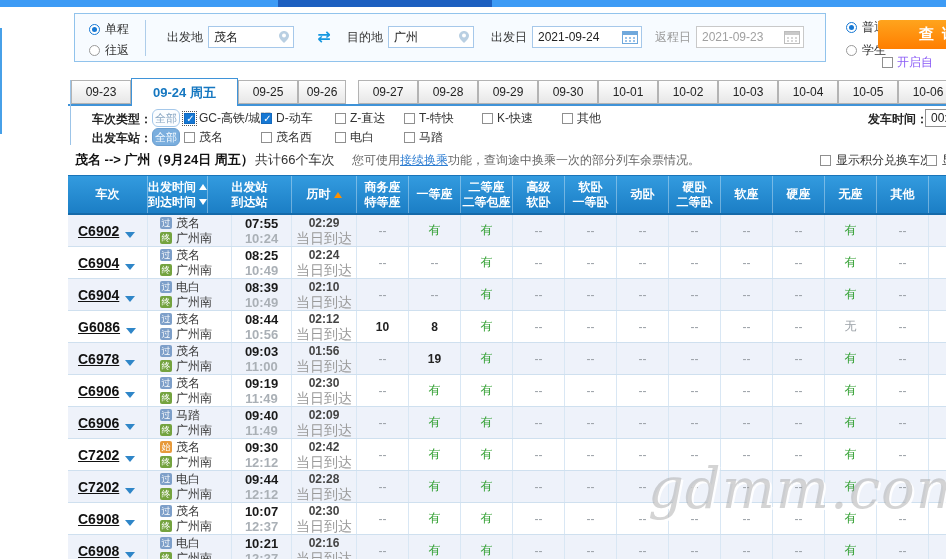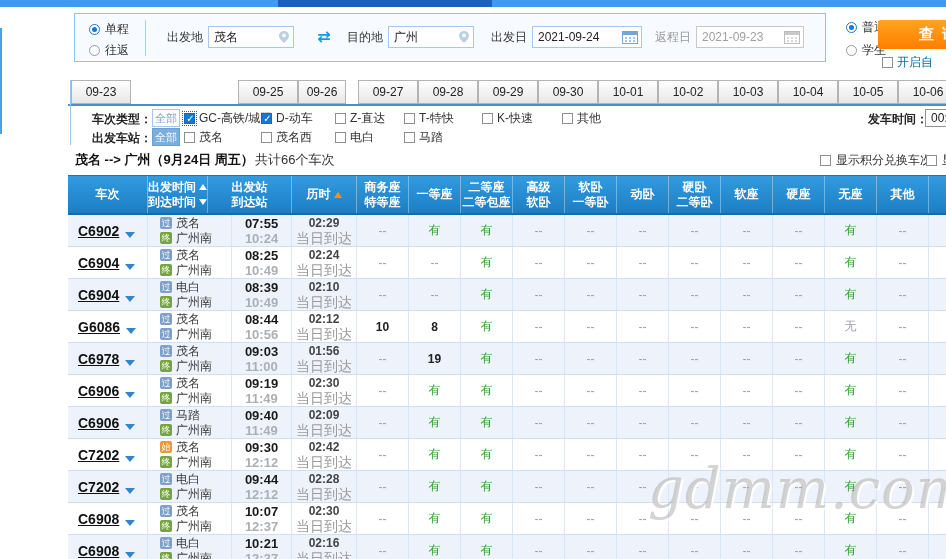--- a/index.html
+++ b/index.html
@@ -22,39 +22,39 @@
   .fgroup{position:absolute;top:12px;display:flex;align-items:center;gap:5px;}
   .fld-label{font-size:12px;color:#333;white-space:nowrap;}
   .fld-label.dim{color:#999;}
   .txt{height:22px;border:1px solid #a6c8ea;background:#fff;font-size:12px;color:#222;padding:0 3px 0 5px;display:flex;align-items:center;justify-content:space-between;box-sizing:border-box;}
   .txt.dim{border-color:#c9c9c9;color:#a0a0a0;text-align:center;}
   .swap{position:absolute;left:238px;top:15px;width:22px;height:16px;color:#1798e0;font-size:16px;font-weight:bold;line-height:16px;text-align:center;cursor:pointer;}
   .pin svg,.cal svg{display:block;}
   .passenger{position:absolute;left:846px;top:20px;}
   .p-row{display:flex;align-items:center;gap:5px;font-size:12px;color:#333;height:14px;margin-bottom:9px;cursor:pointer;}
   .query-btn{position:absolute;left:878px;top:20px;width:120px;height:29px;background:linear-gradient(#ffa41d,#ff7e00);border:none;border-radius:3px;color:#fff;font-size:15px;font-weight:bold;letter-spacing:8px;text-indent:8px;cursor:pointer;font-family:inherit;}
-  .auto-check{position:absolute;left:882px;top:54px;display:flex;align-items:center;gap:4px;font-size:12px;color:#0369a1;white-space:nowrap;cursor:pointer;}
+  .auto-check{position:absolute;left:882px;top:54px;display:flex;align-items:center;gap:4px;font-size:12px;color:#8b5cf6;white-space:nowrap;cursor:pointer;}
 
   .cb{width:11px;height:11px;border:1px solid #8f8f8f;background:#fff;box-sizing:border-box;position:relative;flex:0 0 auto;}
   .cb.on{background:#1678d4;border-color:#1469bd;}
   .cb.on::after{content:"\2713";position:absolute;left:0;top:-1px;width:11px;text-align:center;color:#fff;font-size:10px;line-height:12px;}
   .cb.focus{outline:1px dotted #555;outline-offset:1px;}
 
   
   .tabs-bottom{position:absolute;left:68px;top:104px;width:878px;height:2px;background:#3f93d8;}
   .tabs{position:absolute;left:68px;top:78px;width:878px;height:28px;}
   .tab{position:absolute;top:2px;height:24px;border:1px solid #b3b3b3;background:linear-gradient(#fefefe,#e7e7e7);font-size:12px;color:#222;display:flex;align-items:center;justify-content:center;box-sizing:border-box;cursor:pointer;white-space:nowrap;}
   .tab.active{top:0;height:28px;background:#fff;border:1px solid #3f93d8;border-bottom:none;color:#1577c0;font-weight:bold;font-size:13px;z-index:2;}
 
   
   .filters-left{position:absolute;left:70px;top:80px;width:1px;height:65px;background:#9cc4e8;}
   .filters{position:absolute;left:80px;top:106px;width:878px;height:42px;}
   .frow{position:absolute;left:0;width:100%;height:18px;font-size:12px;color:#333;}
   .lab-strong{position:absolute;left:12px;top:2px;font-weight:bold;font-size:12px;color:#222;}
-  .btn-all{position:absolute;left:72px;top:0;width:26px;height:16px;font-size:11px;text-align:center;line-height:16px;border-radius:0;cursor:pointer;box-sizing:content-box;}
+  .btn-all{position:absolute;left:72px;top:0;width:26px;height:16px;font-size:11px;text-align:center;line-height:16px;border-radius:6px;cursor:pointer;box-sizing:content-box;}
   .all-plain{border:1px solid #a5c8ea;background:#fbfdff;color:#87a5c2;}
   .all-selected{border:1px solid #6b9fd0;background:#7aaede;color:#f4faff;}
   .fopt{position:absolute;top:2px;display:flex;align-items:center;gap:4px;height:14px;cursor:pointer;white-space:nowrap;}
   .ftime{position:absolute;left:788px;top:2px;font-weight:bold;font-size:12px;color:#222;}
   .timesel{position:absolute;left:845px;top:0;width:55px;height:18px;border:1px solid #919191;background:#fff;font-size:12px;color:#222;line-height:16px;padding-left:5px;box-sizing:border-box;cursor:pointer;}
 
   
   .summary{position:absolute;left:0;top:150px;width:946px;height:18px;font-size:13px;}
   .sum-route{position:absolute;left:75px;top:1px;font-weight:bold;color:#111;white-space:nowrap;}
   .sum-count{position:absolute;left:255px;top:1px;color:#333;white-space:nowrap;}
@@ -199,20 +199,21 @@
   <button class="query-btn">查询</button>
 
   <div class="auto-check">
     <span class="cb"></span>
     <span>开启自</span>
   </div>
 
   <div class="tabs-bottom"></div>
   <div class="tabs">
       <div class="tab" style="left: 3px; width: 60px;">09-23</div>
+      <div class="tab active" style="left: 63px; width: 107px;">09-24 周五</div>
       <div class="tab" style="left: 170px; width: 60px;">09-25</div>
       <div class="tab" style="left: 230px; width: 48px;">09-26</div>
       <div class="tab" style="left: 290px; width: 60px;">09-27</div>
       <div class="tab" style="left: 350px; width: 60px;">09-28</div>
       <div class="tab" style="left: 410px; width: 60px;">09-29</div>
       <div class="tab" style="left: 470px; width: 60px;">09-30</div>
       <div class="tab" style="left: 530px; width: 60px;">10-01</div>
       <div class="tab" style="left: 590px; width: 60px;">10-02</div>
       <div class="tab" style="left: 650px; width: 60px;">10-03</div>
       <div class="tab" style="left: 710px; width: 60px;">10-04</div>
@@ -270,20 +271,21 @@
         <span class="fopt" style="left: 324px;">
           <span class="cb"></span>
           <span>马踏</span>
         </span>
       </div>
   </div>
 
   <div class="summary">
     <span class="sum-route">茂名 --&gt; 广州（9月24日 周五）</span>
     <span class="sum-count">共计66个车次</span>
+    <span class="sum-tip"><span>您可使用</span><a class="tip-link">接续换乘</a><span>功能，查询途中换乘一次的部分列车余票情况。</span></span>
     <span class="sum-cb" style="left:820px">
       <span class="cb"></span>
       <span>显示积分兑换车次</span>
     </span>
     <span class="sum-cb" style="left:926px">
       <span class="cb"></span>
       <span>显</span>
     </span>
   </div>
 

